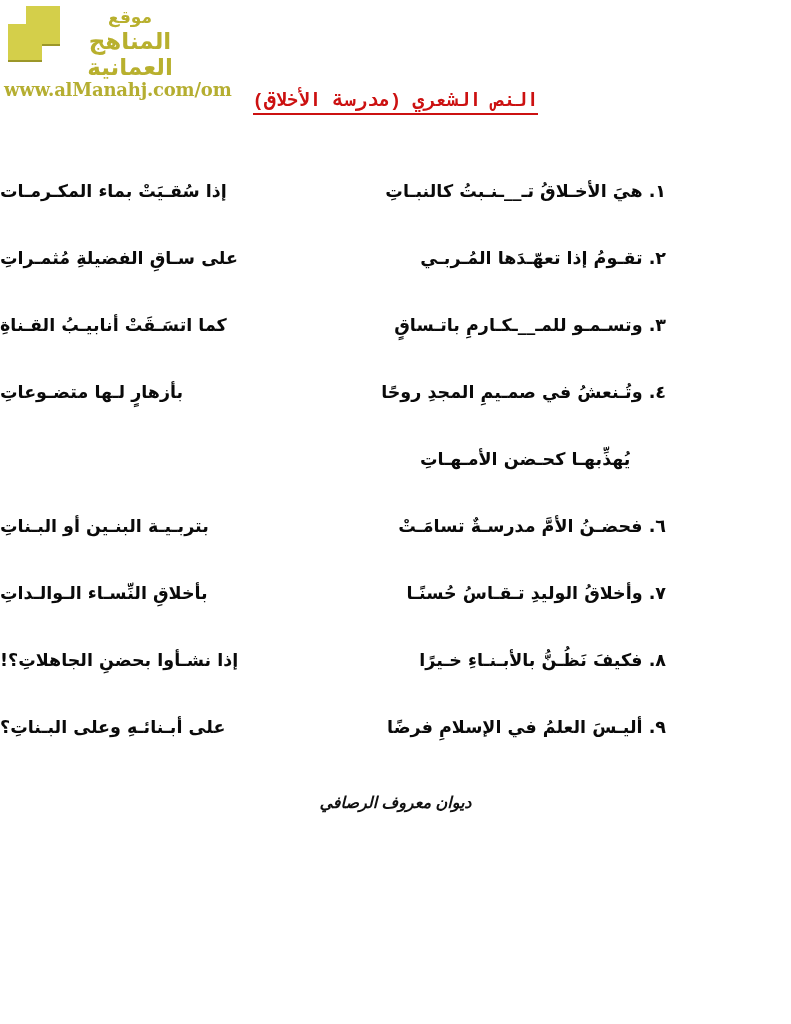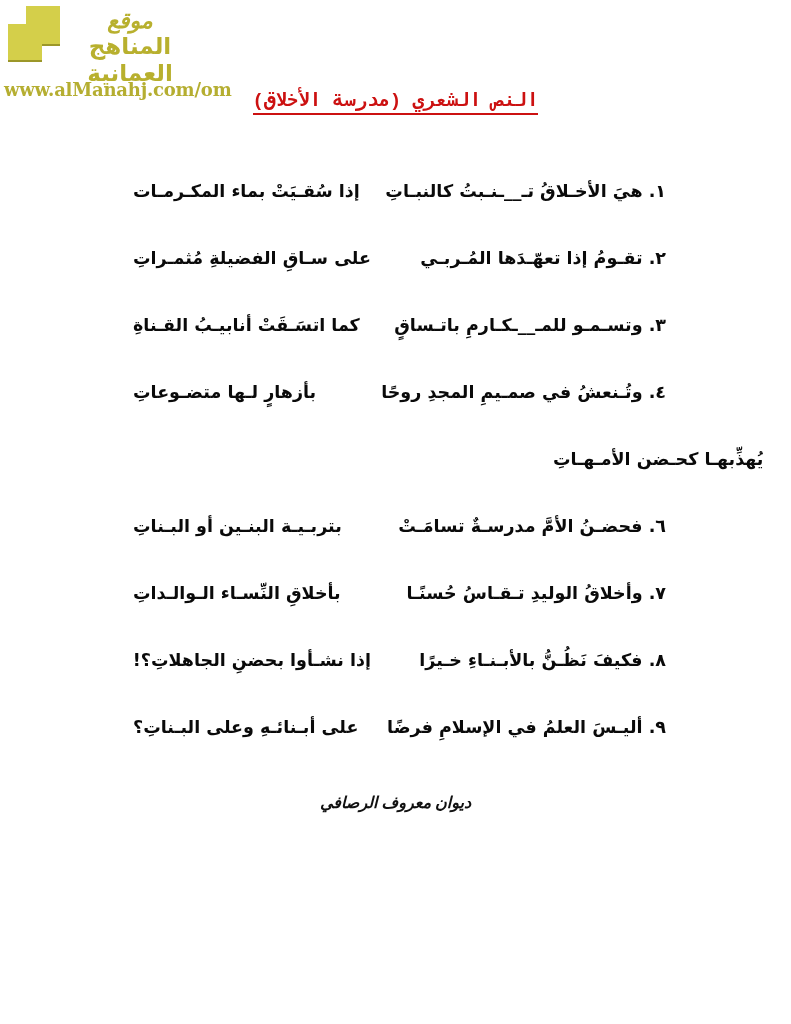--- a/index.html
+++ b/index.html
@@ -39,21 +39,21 @@
     line-height: 1.15;
   }
   #brand-text .l1,
   #brand-text .l2 {
     display: block;
     color: #b8b02e;
     font-weight: bold;
     font-family: "DejaVu Sans", "Liberation Sans", sans-serif;
     letter-spacing: -0.3px;
   }
-  #brand-text .l1 { font-size: 22px; font-style: italic; }
+  #brand-text .l1 { font-size: 17px; }
   #brand-text .l2 { font-size: 23px; }
   #brand-url {
     position: absolute;
     left: 4px;
     top: 79px;
     color: #b5ae31;
     font-family: "DejaVu Serif", "Liberation Serif", serif;
     font-weight: bold;
     font-size: 18px;
     direction: ltr;
@@ -102,40 +102,39 @@
     line-height: 1.4;
   }
   .hemistich-a {
     width: 420px;
     padding-right: 125px;
     box-sizing: border-box;
     text-align: right;
   }
   .hemistich-b {
     width: 371px;
-    padding-left: 133px;
     box-sizing: border-box;
     text-align: left;
   }
 
   
   #attribution {
     position: absolute;
     top: 793px;
     left: 0;
     width: 791px;
     text-align: center;
   }
   #attribution .attr-inner {
     display: inline-block;
     font-size: 16px;
     font-weight: bold;
     color: #111111;
     font-style: italic;
-    font-family: Liberation Serif, serif;
+    font-family: Liberation Sans, sans-serif;
     letter-spacing: 0.5px;
   }
 </style>
 </head>
 <body>
 
 <div id="brand">
 
   <svg id="brand-mark" viewBox="0 0 52 56">
     <polygon points="18,0 52,0 52,40 34,40 34,56 0,56 0,18 18,18" fill="#d4cf4a"></polygon>

